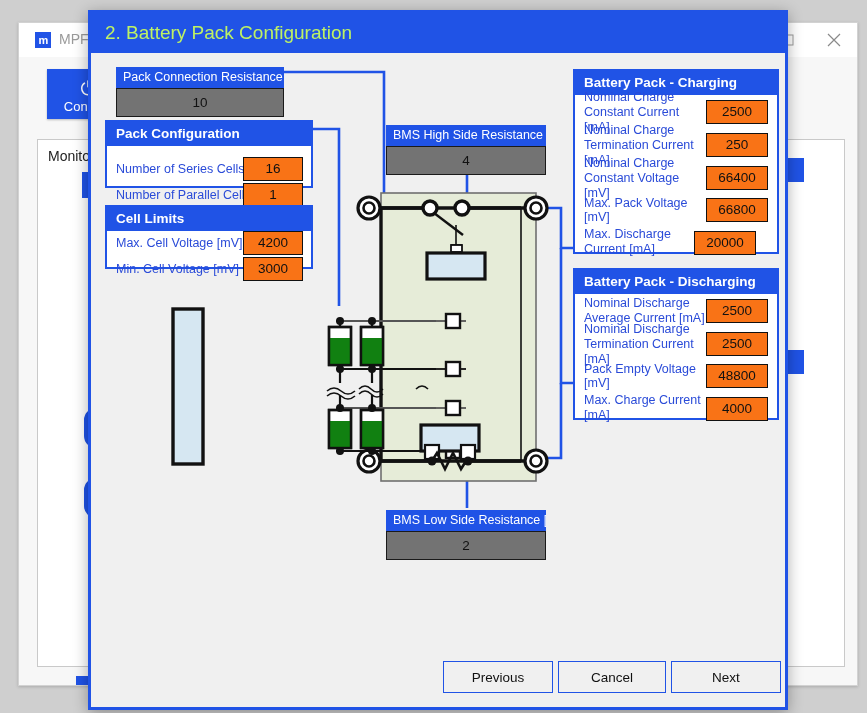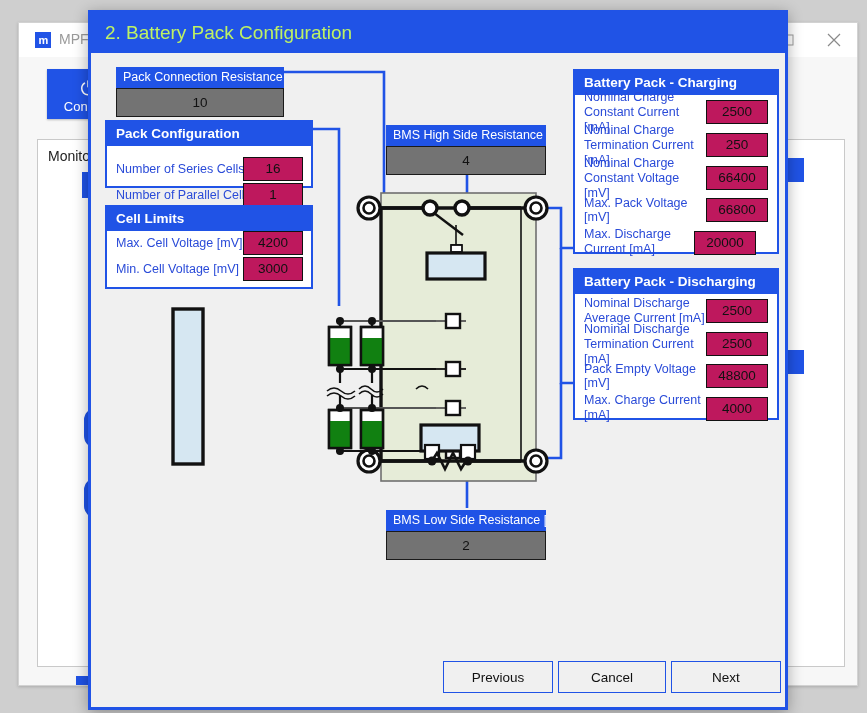--- a/index.html
+++ b/index.html
@@ -92,21 +92,21 @@
     background:#2053e6;color:#fff;font-size:13.5px;font-weight:bold;height:24px;
     line-height:24px;padding-left:9px;box-sizing:border-box;white-space:nowrap;overflow:hidden;
   }
   .field-row{position:relative;height:27px;}
   .f-lab{
     position:absolute;left:9px;font-size:12.5px;color:#2a4bd8;line-height:14px;top:50%;
     transform:translateY(-50%);
   }
   .f-lab.two{line-height:15px;}
   .f-inp{
-    position:absolute;background:#be185d;border:1.5px solid #111;box-sizing:border-box;
+    position:absolute;background:#f97316;border:1.5px solid #111;box-sizing:border-box;
     font-size:13.5px;color:#111;text-align:center;line-height:22px;height:24px;
   }
   
   .lbox{position:absolute;}
   .lbox-hdr{
     background:#2053e6;color:#fff;font-size:12.5px;height:21px;line-height:21px;
     padding-left:7px;box-sizing:border-box;white-space:nowrap;overflow:hidden;
   }
   .lbox-val{
     background:#737373;border:1.5px solid #1a1a1a;height:29px;line-height:27px;font-size:13.5px;
@@ -334,21 +334,21 @@
       <div class="field-row" style="height:21px;margin-top:12px;">
         <span class="f-lab">Number of Series Cells</span>
         <span class="f-inp" style="right:8px;top:-1px;width:60px;">16</span>
       </div>
       <div class="field-row" style="height:21px;margin-top:5px;">
         <span class="f-lab">Number of Parallel Cells</span>
         <span class="f-inp" style="right:8px;top:-1px;width:60px;">1</span>
       </div>
     </div>
 
-    <div class="grp" style="left:14px;top:152px;width:208px;height:84px;">
+    <div class="grp" style="left:14px;top:152px;width:208px;height:64px;">
       <div class="grp-hdr">Cell Limits</div>
       <div class="field-row" style="height:21px;margin-top:1px;">
         <span class="f-lab">Max. Cell Voltage [mV]</span>
         <span class="f-inp" style="right:8px;top:-1px;width:60px;">4200</span>
       </div>
       <div class="field-row" style="height:21px;margin-top:5px;">
         <span class="f-lab">Min. Cell Voltage [mV]</span>
         <span class="f-inp" style="right:8px;top:-1px;width:60px;">3000</span>
       </div>
     </div>

